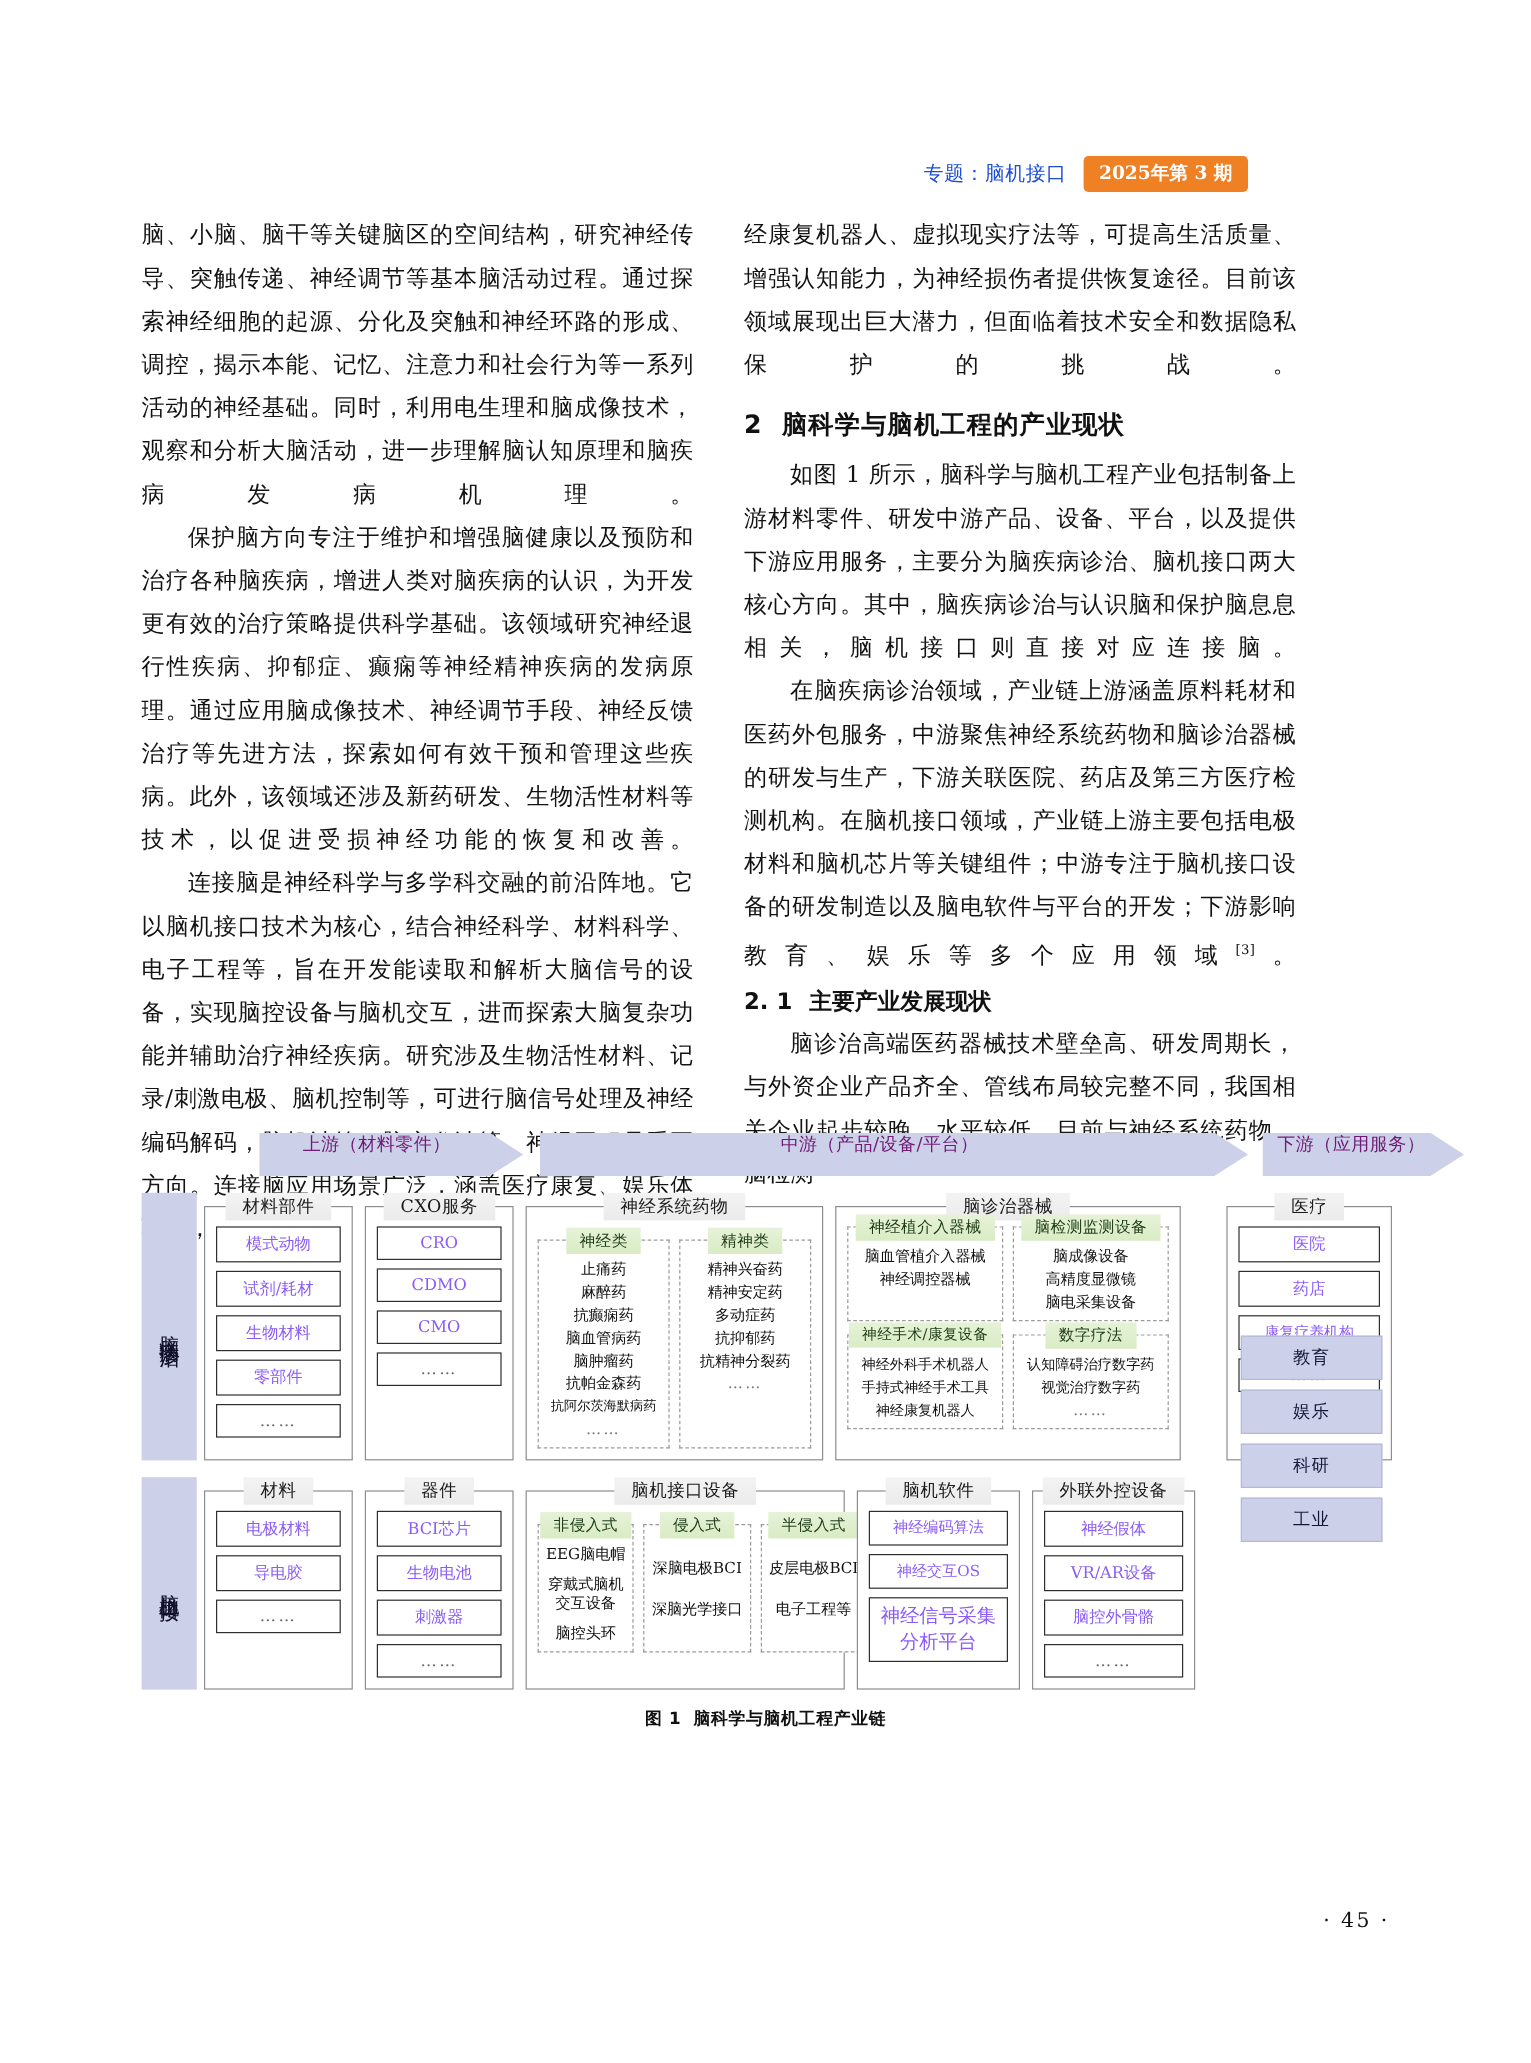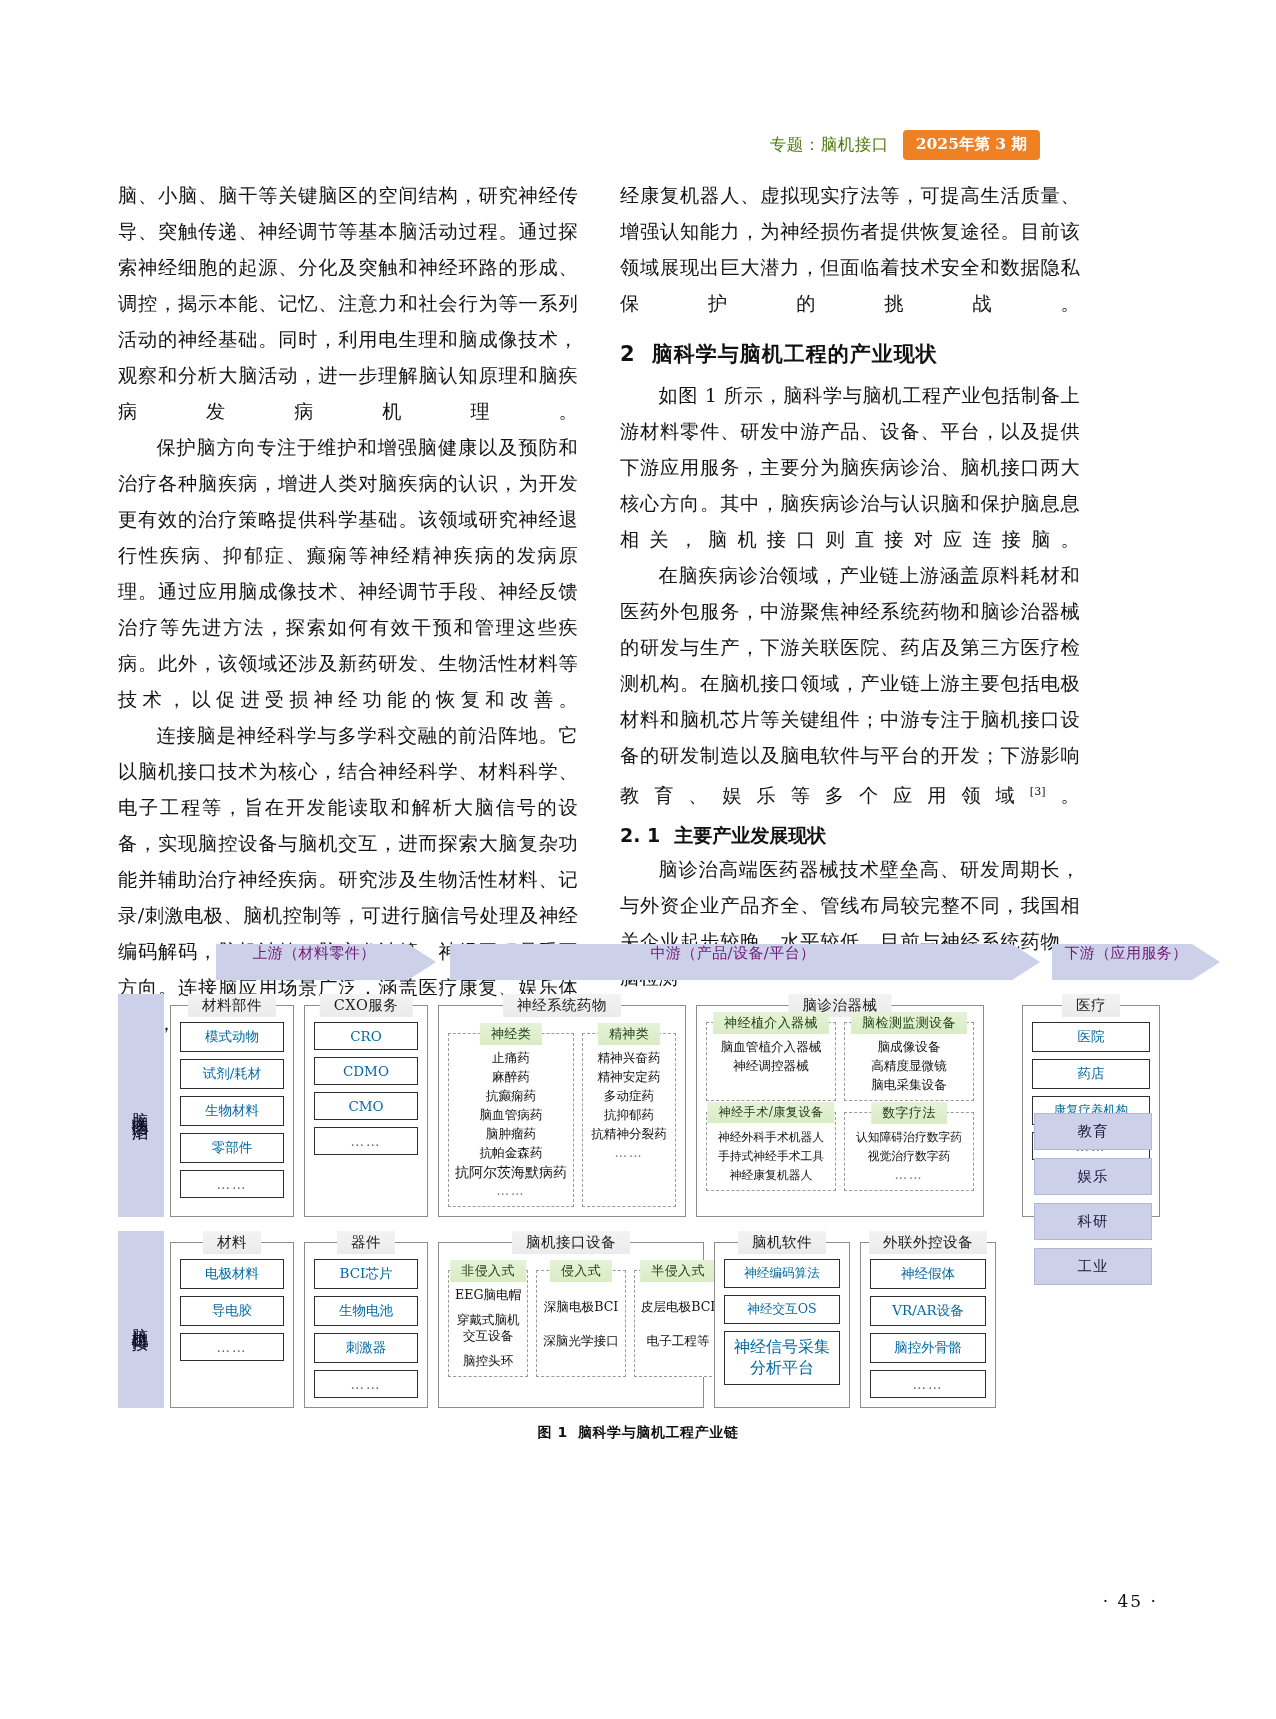--- a/index.html
+++ b/index.html
@@ -16,21 +16,21 @@
   
   .runhead{
     position:absolute;left:0;top:130px;width:1276px;height:34px;
   }
   .runhead-inner{
     position:absolute;right:236px;top:0;
     display:flex;align-items:center;gap:14px;
   }
   .runhead-title{
     font-family:"DejaVu Serif","Liberation Serif",serif;
-    font-size:16.5px;color:#4d7c0f;letter-spacing:.5px;white-space:nowrap;
+    font-size:16.5px;color:#1d4ed8;letter-spacing:.5px;white-space:nowrap;
   }
   .issue-badge{
     background:#ef8023;color:#fff;
     font-size:15.5px;font-weight:bold;
     padding:4px 13px 5px;border-radius:4px;white-space:nowrap;
     font-family:"DejaVu Serif","Liberation Serif",serif;
   }
 
   
   .cols{
@@ -104,21 +104,21 @@
     background:linear-gradient(#f3f3f3,#ebebeb);
     padding:2px 14px;white-space:nowrap;
     font-family:"DejaVu Serif","Liberation Serif",serif;
     font-size:14.5px;color:#1b1b1b;letter-spacing:.5px;
   }
   .items{display:flex;flex-direction:column;gap:7px;}
   .item{
     border:1.4px solid #2e2e2e;background:#fff;
     text-align:center;padding:5px 4px;
     font-family:"DejaVu Serif","Liberation Serif",serif;
-    font-size:13.5px;color:#0369a1;white-space:nowrap;
+    font-size:13.5px;color:#8b5cf6;white-space:nowrap;
   }
   .item.dots{color:#666;letter-spacing:2px;}
 
   
   .sub{
     position:relative;border:1px dashed #9a9a9a;
     padding:16px 6px 7px;margin-top:11px;background:#fff;flex:1;
   }
   .sub > .stitle{
     position:absolute;top:-11px;left:50%;transform:translateX(-50%);
@@ -241,21 +241,21 @@
             <div class="subrow">
               <div class="sub">
                 <div class="stitle">神经类</div>
                 <div class="lines">
                   <div class="line">止痛药</div>
                   <div class="line">麻醉药</div>
                   <div class="line">抗癫痫药</div>
                   <div class="line">脑血管病药</div>
                   <div class="line">脑肿瘤药</div>
                   <div class="line">抗帕金森药</div>
-                  <div class="line" style="font-size:14px;">抗阿尔茨海默病药</div>
+                  <div class="line" style="font-size:11px;">抗阿尔茨海默病药</div>
                   <div class="line dots">……</div>
                 </div>
               </div>
               <div class="sub">
                 <div class="stitle">精神类</div>
                 <div class="lines">
                   <div class="line">精神兴奋药</div>
                   <div class="line">精神安定药</div>
                   <div class="line">多动症药</div>
                   <div class="line">抗抑郁药</div>

